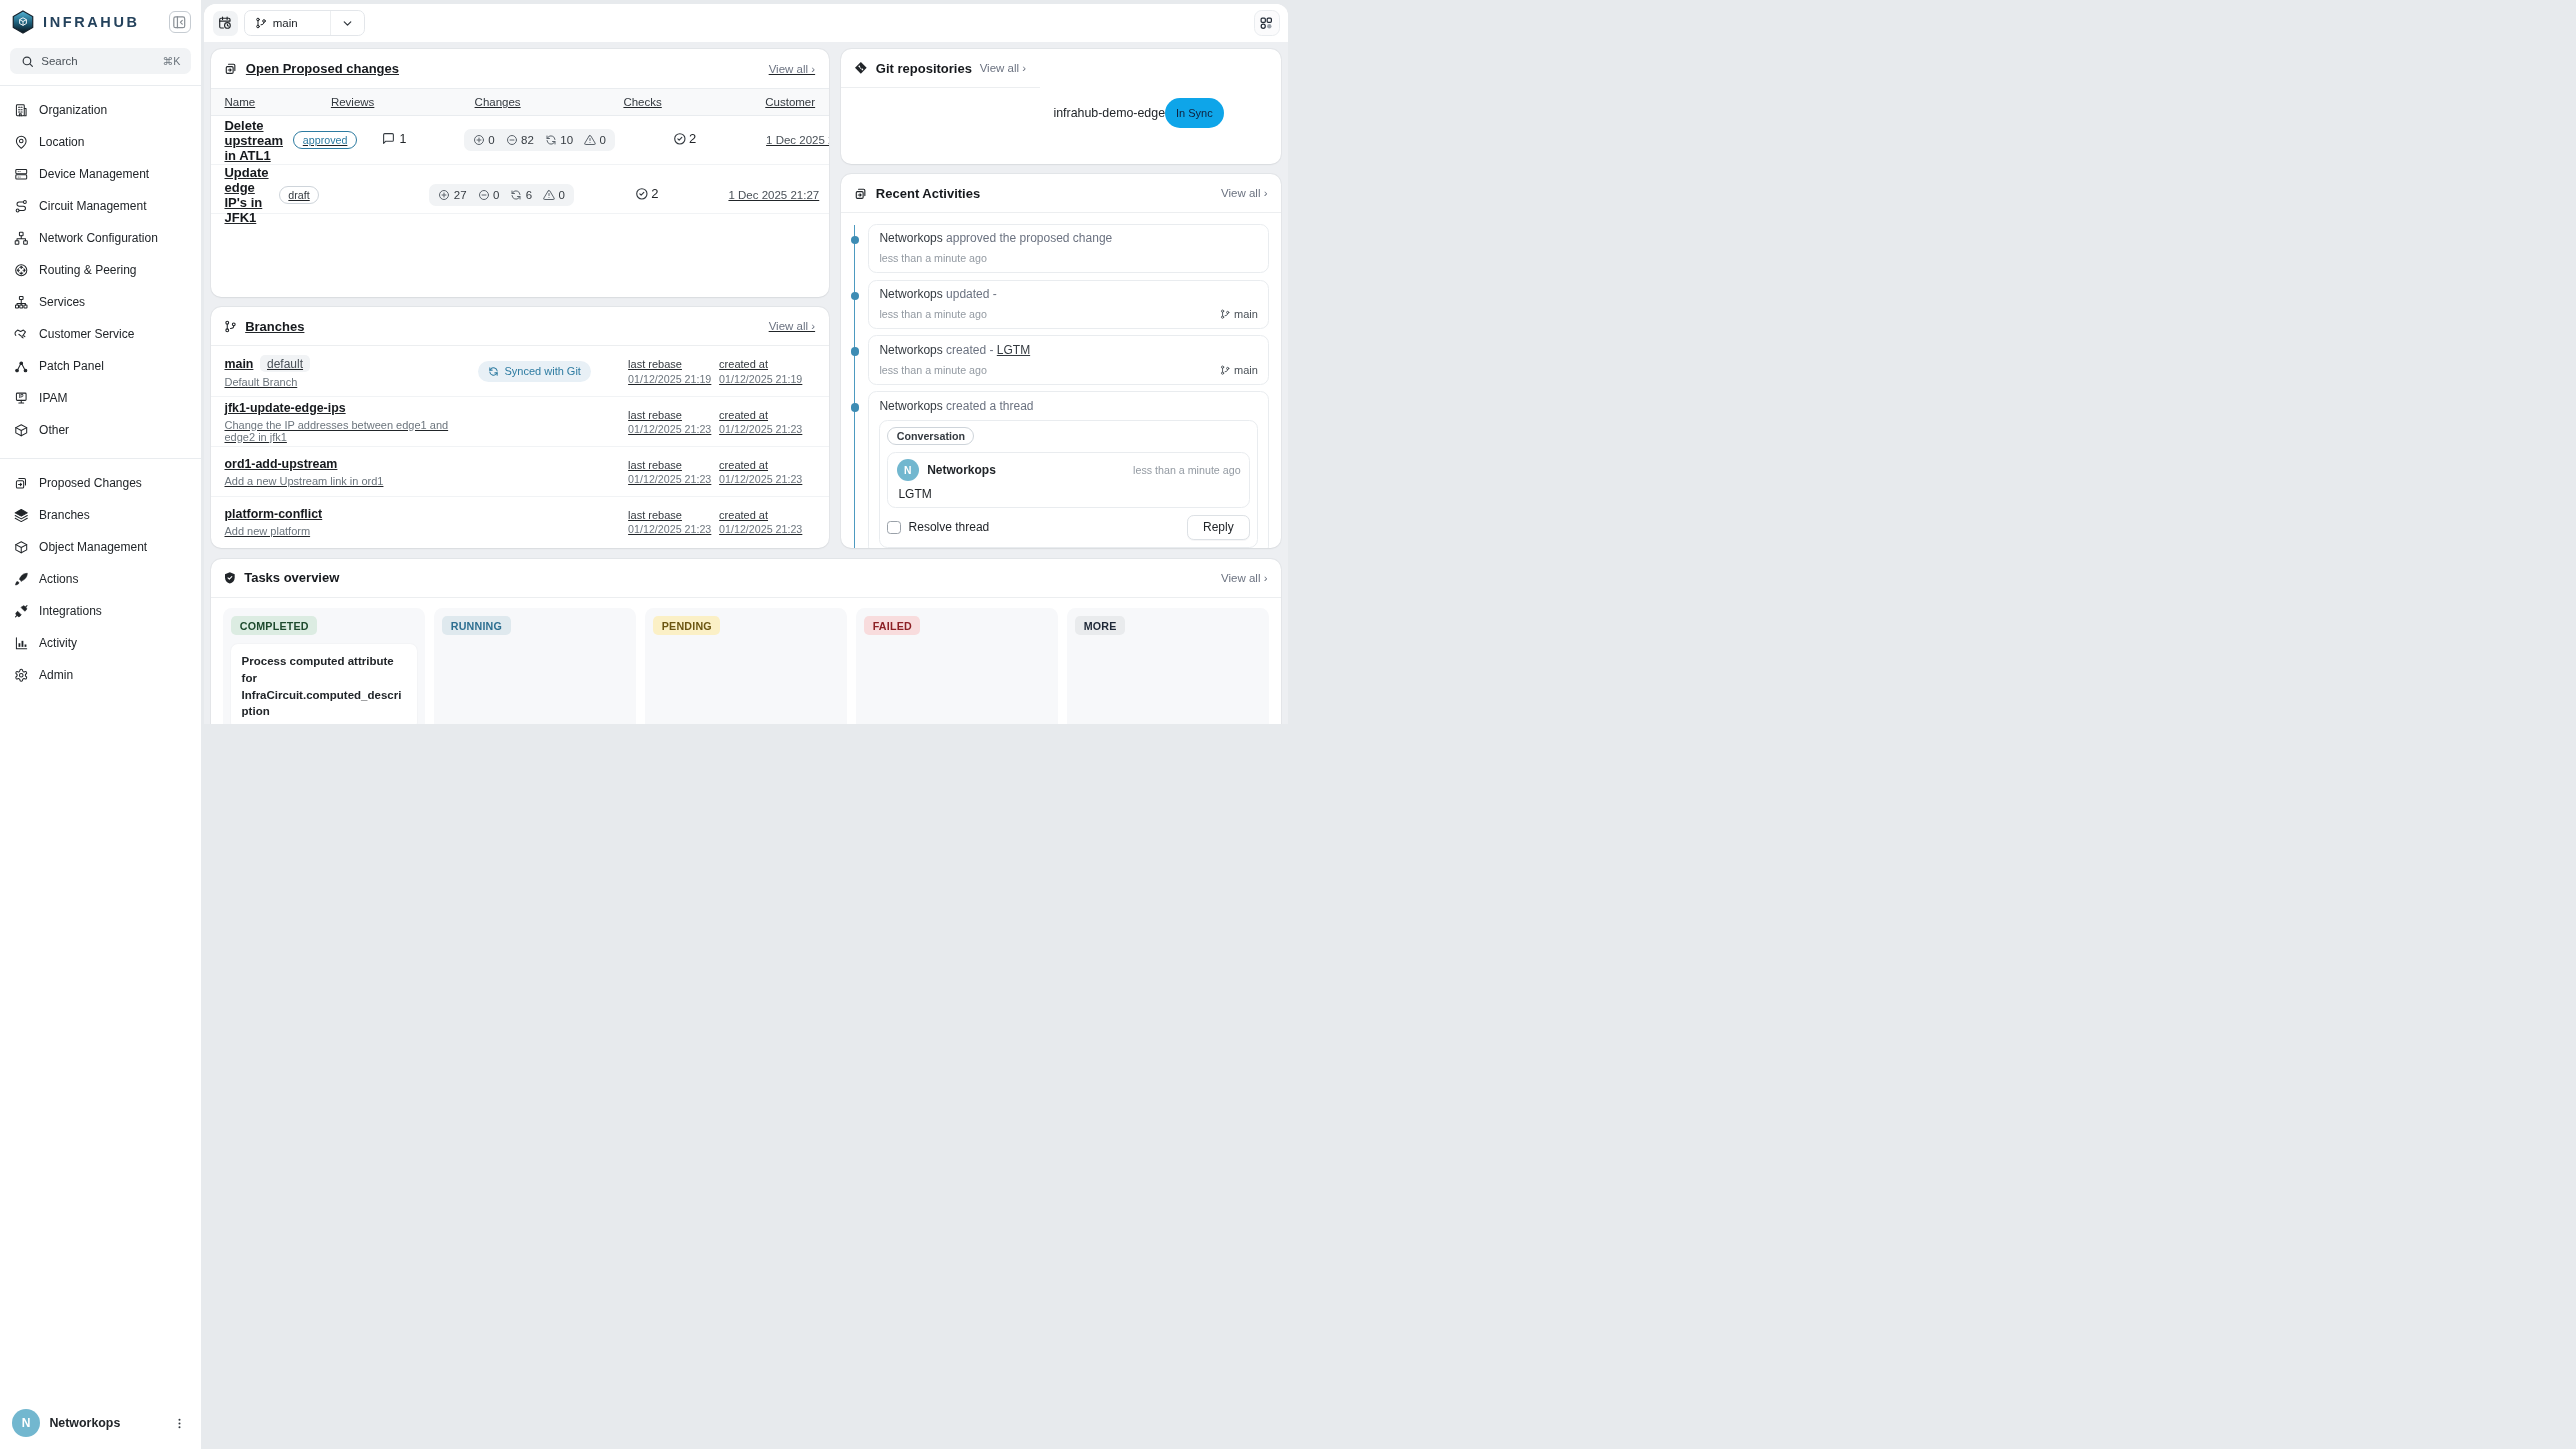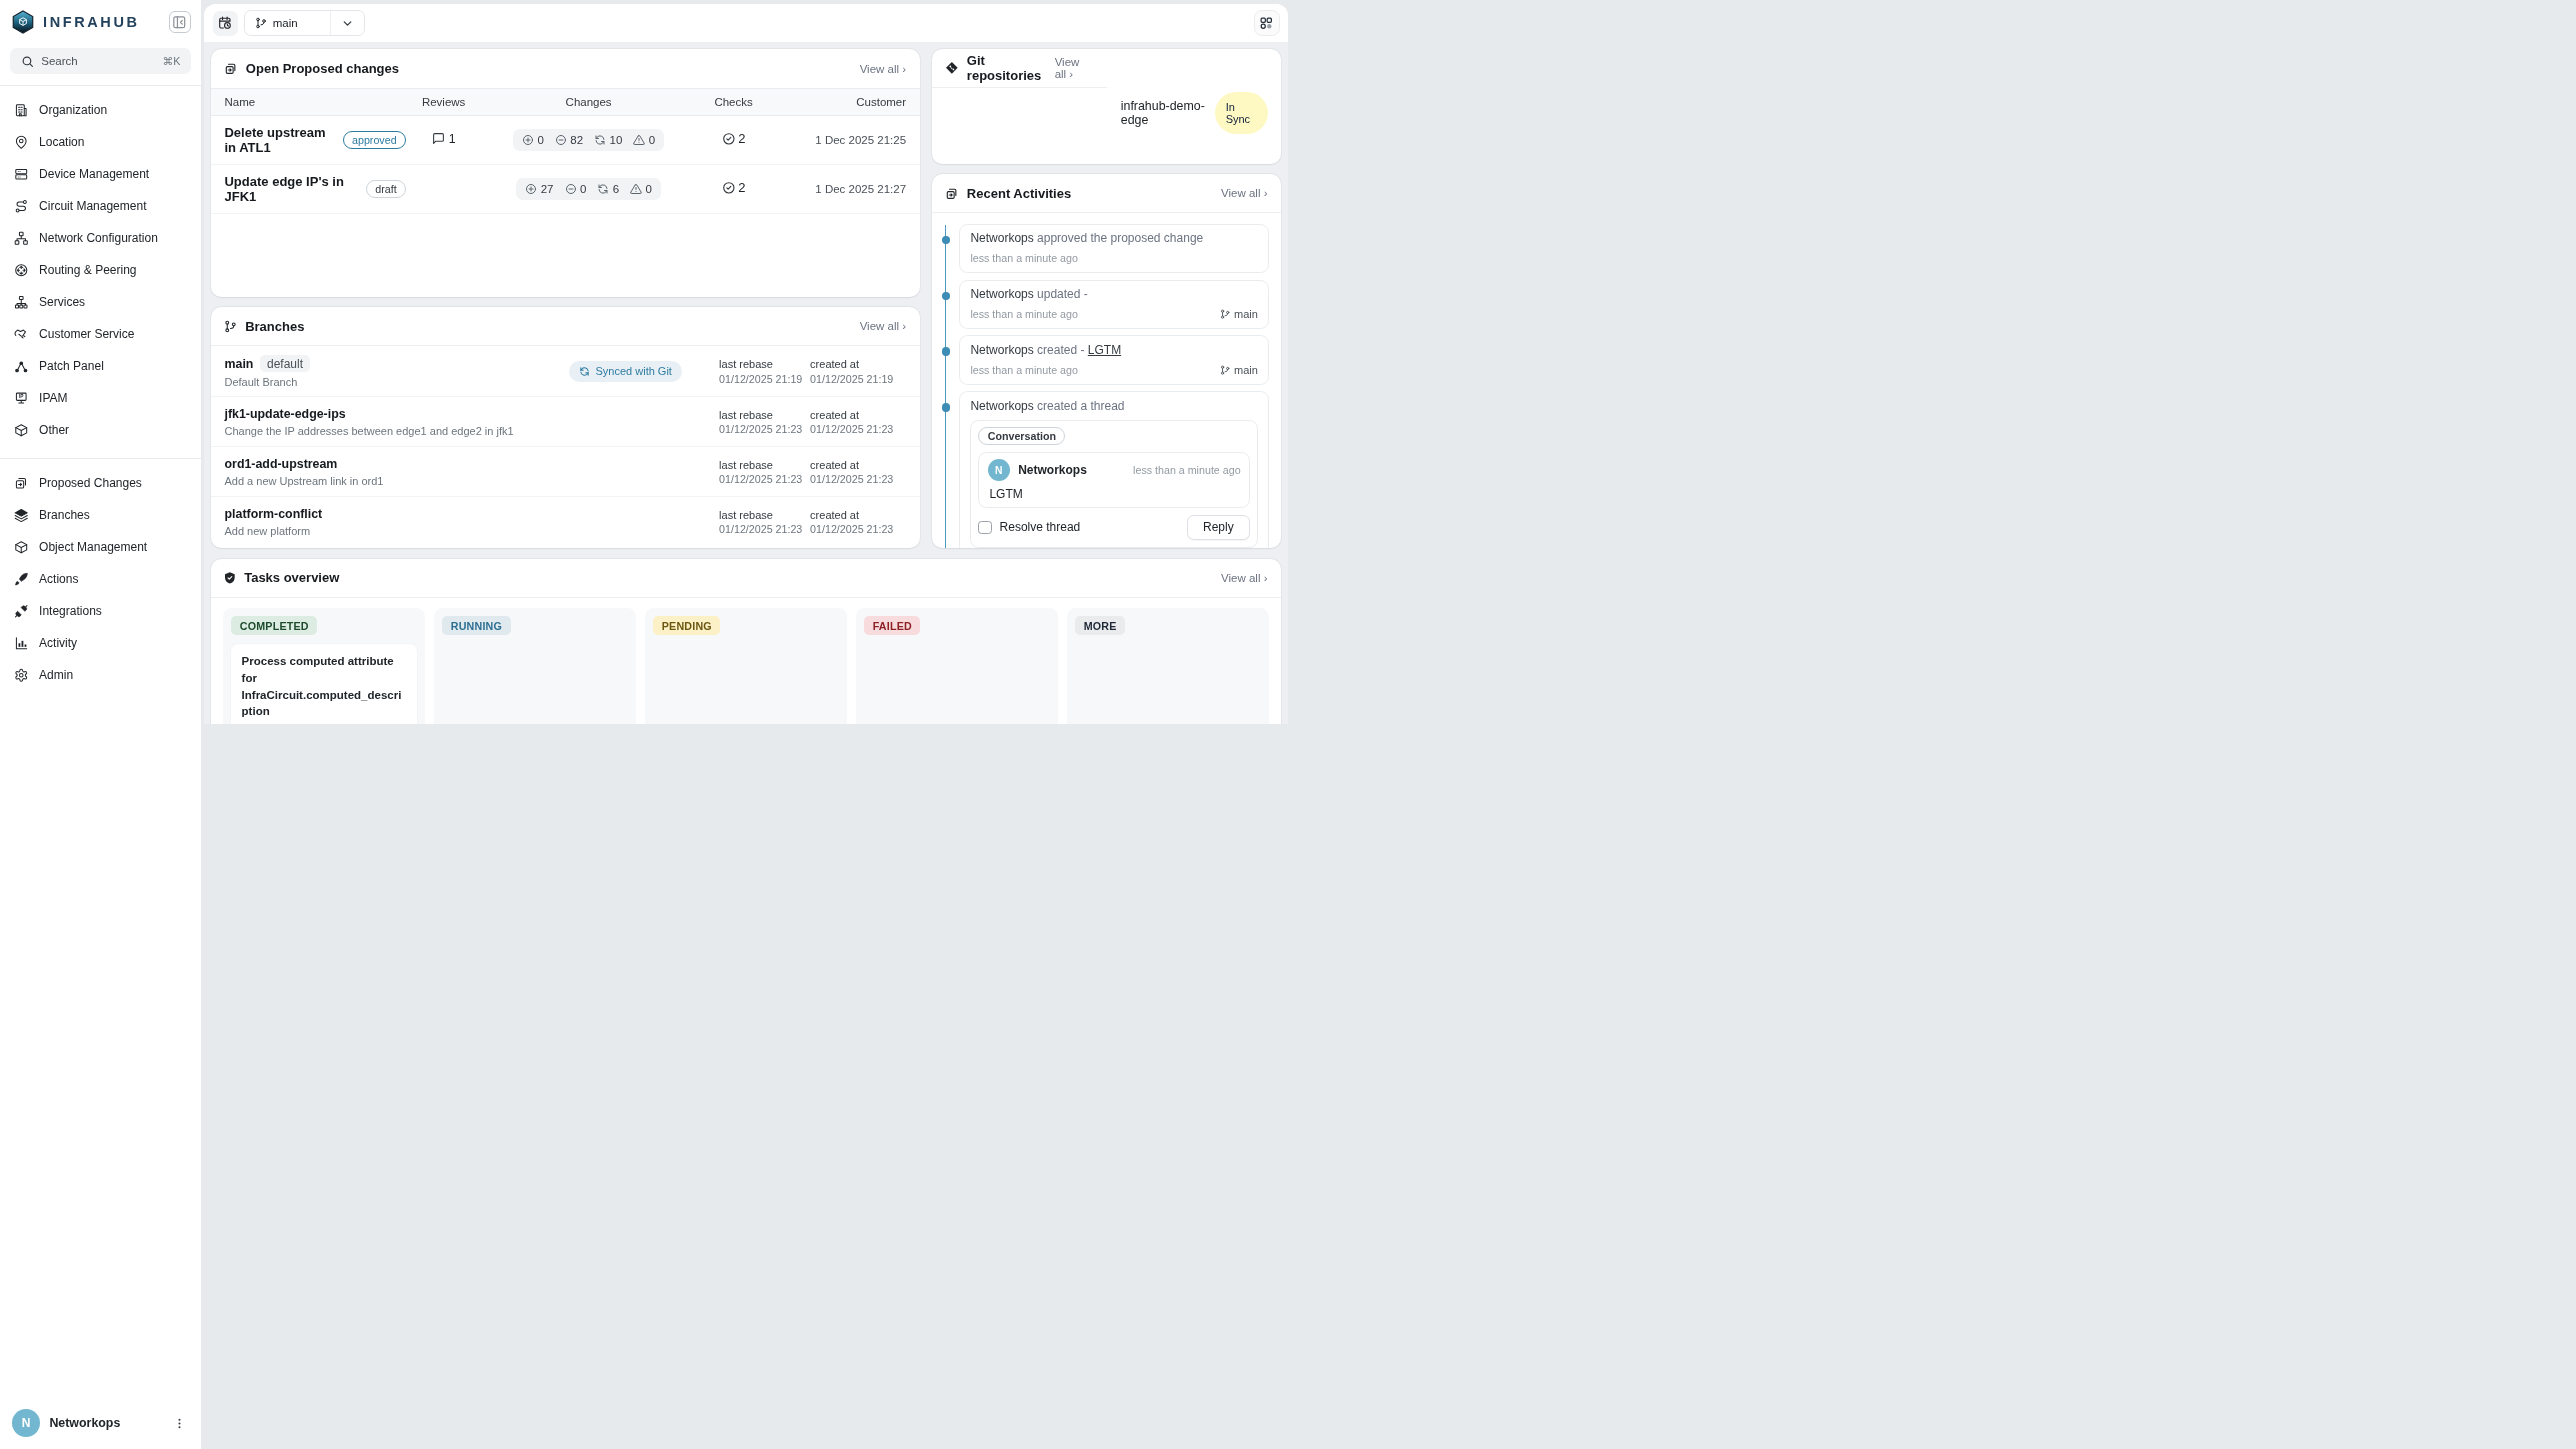--- a/index.html
+++ b/index.html
@@ -40,21 +40,21 @@
     align-items:center; background:#fff; cursor:pointer; overflow:hidden; }
   .branch-select .bs-main { display:flex; align-items:center; gap:6px; padding:0 32px 0 9.4px;
     font-size:11.5px; color:#212529; }
   .branch-select .bs-sep { width:0.9px; height:26px; background:#eceef0; }
   .branch-select .bs-caret { padding:0 10.3px; color:#343a40; display:flex; align-items:center; }
   .schema-btn { margin-left:auto; width:26px; height:26px; border:0.9px solid #e9ecef; background:#fbfbfc;
     border-radius:7.7px; display:flex; align-items:center; justify-content:center; color:#222b36; cursor:pointer; }
   .content { flex:1; background:#edeff2; padding:6.8px; overflow:hidden; }
 
   .cols { display:flex; gap:12px; }
-  .col-left { width:709px; flex:none; }
+  .col-left { width:618px; flex:none;text-decoration:underline; }
   .col-right { flex:1; min-width:0; }
 
   .card { background:#fff; border-radius:10.3px; box-shadow:0 0.9px 1.7px rgba(15,23,42,.06), 0 0 0 0.9px rgba(15,23,42,.03); overflow:hidden; }
   .card-head { height:39px; display:flex; align-items:center; gap:7.7px; padding:0 13.7px; }
   .card-title { font-size:13px; font-weight:700; color:#16191d; }
   .view-all { margin-left:auto; font-size:11.5px; color:#6b7280; cursor:pointer; }
   .head-ic { color:#212529; display:flex; }
 
   
   .pc-card { height:248px; display:flex; flex-direction:column; }
@@ -91,21 +91,21 @@
   .sync-pill { display:inline-flex; align-items:center; gap:5.1px; background:#e8f0f6; color:#2d7ba1;
     border-radius:854px; padding:4.3px 10.3px; font-size:11px; }
   .date-col .lbl { font-size:11px; color:#343a40; }
   .date-col .val { font-size:10.7px; color:#6c757d; margin-top:2.6px; }
 
   
   .git-card { height:115px; display:flex; }
   .git-card .card-head { border-bottom:0.9px solid #eceef0; }
   .repo-row { display:flex; align-items:center; justify-content:space-between; padding:13.7px 13.7px 0 13.7px; cursor:pointer; }
   .repo-name { font-size:12.4px; color:#212529; }
-  .insync { background:#fef9c3; color:#101f3c; border-radius:854px; padding:9px 11px; font-size:11px; font-weight:500; }
+  .insync { background:#0ea5e9; color:#101f3c; border-radius:854px; padding:9px 11px; font-size:11px; font-weight:500; }
 
   
   .ra-card { margin-top:10.3px; height:374px; display:flex; flex-direction:column; }
   .ra-card .card-head { border-bottom:0.9px solid #eceef0; flex:none; }
   .ra-body { padding:10.3px 12px 10.3px 8.5px; overflow:hidden; flex:1; }
   .timeline { position:relative; margin-left:4.3px; padding-left:14.5px; }
   .timeline:before { content:''; position:absolute; left:0; top:1.7px; bottom:-12px; width:1.7px; background:#4d9ac0; }
   .tl-item { position:relative; border:0.9px solid #e9ecef; border-radius:8.5px; padding:6.8px 10.3px; background:#fff; }
   .tl-item + .tl-item { margin-top:6.8px; }
   .tl-dot { position:absolute; left:-18.4px; top:11px; width:8.5px; height:8.5px; border-radius:50%; background:#3d8cb4; }

